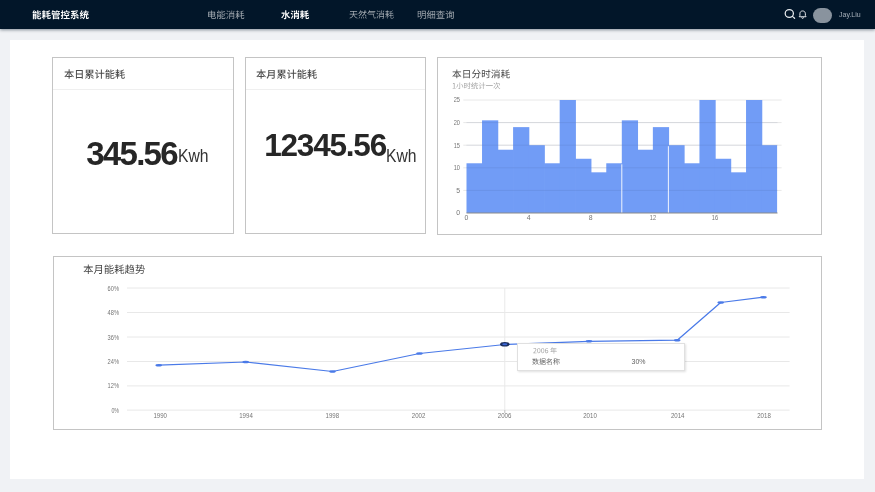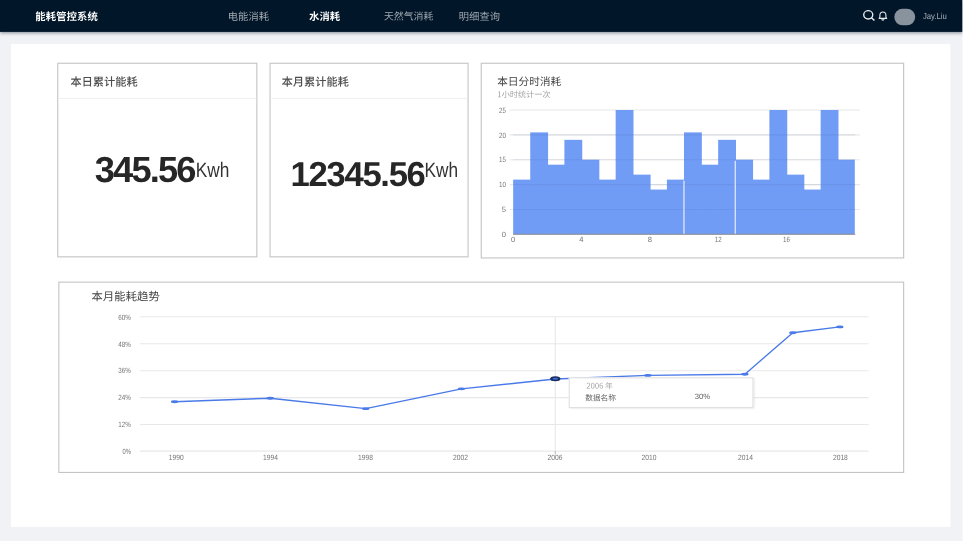--- a/index.html
+++ b/index.html
@@ -37,21 +37,21 @@
     <path d="M4.58 -5.55V-1.95H2.35C3.20 -2.94 3.94 -4.19 4.46 -5.55ZM5.60 -5.55H5.70C6.21 -4.20 6.94 -2.94 7.80 -1.95H5.60ZM4.58 -8.61V-6.54H0.63V-5.55H3.47C2.77 -3.90 1.61 -2.33 0.32 -1.50C0.55 -1.32 0.87 -0.96 1.03 -0.72C1.48 -1.05 1.91 -1.45 2.31 -1.91V-0.97H4.58V0.86H5.60V-0.97H7.87V-1.87C8.26 -1.44 8.67 -1.06 9.11 -0.75C9.28 -1.02 9.63 -1.40 9.87 -1.60C8.55 -2.40 7.37 -3.93 6.68 -5.55H9.59V-6.54H5.60V-8.61Z M12.89 -3.51H17.74V-0.90H12.89ZM12.89 -4.47V-6.98H17.74V-4.47ZM11.90 -7.96V0.74H12.89V0.07H17.74V0.70H18.78V-7.96Z M26.70 -0.78C27.55 -0.36 28.62 0.29 29.15 0.71L29.90 0.15C29.32 -0.29 28.22 -0.90 27.41 -1.27ZM23.14 -1.27C22.56 -0.80 21.63 -0.30 20.81 0.03C21.02 0.17 21.38 0.49 21.55 0.67C22.34 0.29 23.34 -0.34 24.01 -0.91ZM22.68 -6.13H25.00V-5.42H22.68ZM25.94 -6.13H28.35V-5.42H25.94ZM22.68 -7.53H25.00V-6.83H22.68ZM25.94 -7.53H28.35V-6.83H25.94ZM22.12 -2.95C22.32 -3.03 22.61 -3.08 24.30 -3.19C23.61 -2.88 23.03 -2.65 22.74 -2.55C22.14 -2.35 21.74 -2.21 21.37 -2.18C21.46 -1.95 21.58 -1.53 21.61 -1.36C21.93 -1.47 22.35 -1.51 25.03 -1.63V-0.14C25.03 -0.03 24.99 0.00 24.86 0.00C24.70 0.01 24.21 0.01 23.74 0.00C23.88 0.23 24.02 0.60 24.07 0.87C24.76 0.87 25.23 0.86 25.58 0.72C25.94 0.58 26.03 0.36 26.03 -0.11V-1.68L28.54 -1.81C28.74 -1.58 28.92 -1.38 29.05 -1.19L29.77 -1.74C29.36 -2.28 28.53 -3.07 27.79 -3.59L27.10 -3.12C27.34 -2.94 27.59 -2.73 27.83 -2.51L24.17 -2.37C25.38 -2.83 26.59 -3.39 27.78 -4.08L27.07 -4.65C26.70 -4.42 26.31 -4.19 25.91 -3.98L23.84 -3.87C24.28 -4.10 24.72 -4.38 25.15 -4.67H29.30V-8.28H21.78V-4.67H23.77C23.27 -4.35 22.79 -4.09 22.58 -4.01C22.30 -3.88 22.07 -3.79 21.87 -3.76C21.95 -3.54 22.08 -3.12 22.12 -2.95Z M31.91 -7.84C32.48 -7.36 33.20 -6.68 33.55 -6.24L34.19 -6.95C33.84 -7.37 33.09 -8.02 32.52 -8.47ZM31.04 -5.44V-4.48H32.60V-1.07C32.60 -0.62 32.28 -0.31 32.07 -0.16C32.23 0.04 32.48 0.47 32.56 0.72C32.74 0.50 33.07 0.24 35.05 -1.17C34.95 -1.37 34.80 -1.78 34.74 -2.05L33.58 -1.24V-5.44ZM36.90 -8.58V-5.30H34.37V-4.30H36.90V0.86H37.92V-4.30H40.42V-5.30H37.92V-8.58Z M44.56 -4.15V-3.42H42.68V-4.15ZM41.78 -4.96V0.85H42.68V-1.16H44.56V-0.19C44.56 -0.07 44.52 -0.03 44.40 -0.03C44.26 -0.02 43.84 -0.02 43.40 -0.04C43.53 0.20 43.68 0.58 43.73 0.84C44.35 0.84 44.81 0.82 45.11 0.67C45.43 0.53 45.51 0.28 45.51 -0.18V-4.96ZM42.68 -2.68H44.56V-1.91H42.68ZM49.50 -7.89C48.96 -7.60 48.14 -7.25 47.35 -6.97V-8.59H46.40V-5.33C46.40 -4.38 46.66 -4.09 47.75 -4.09C47.96 -4.09 49.11 -4.09 49.35 -4.09C50.21 -4.09 50.48 -4.44 50.59 -5.71C50.33 -5.77 49.93 -5.92 49.75 -6.07C49.69 -5.11 49.62 -4.95 49.26 -4.95C49.00 -4.95 48.05 -4.95 47.86 -4.95C47.42 -4.95 47.35 -5.00 47.35 -5.34V-6.19C48.30 -6.47 49.34 -6.81 50.13 -7.19ZM49.60 -3.34C49.06 -2.98 48.21 -2.60 47.36 -2.29V-3.82H46.41V-0.48C46.41 0.49 46.69 0.78 47.77 0.78C47.99 0.78 49.16 0.78 49.40 0.78C50.31 0.78 50.57 0.40 50.68 -1.01C50.42 -1.07 50.03 -1.21 49.83 -1.37C49.79 -0.27 49.71 -0.07 49.32 -0.07C49.05 -0.07 48.08 -0.07 47.89 -0.07C47.45 -0.07 47.36 -0.13 47.36 -0.48V-1.50C48.36 -1.80 49.45 -2.17 50.25 -2.62ZM41.67 -5.57C41.90 -5.66 42.28 -5.72 44.93 -5.93C45.02 -5.73 45.09 -5.56 45.15 -5.40L46.00 -5.76C45.81 -6.39 45.26 -7.30 44.75 -8.00L43.94 -7.68C44.16 -7.36 44.38 -7.01 44.57 -6.65L42.66 -6.53C43.08 -7.06 43.52 -7.71 43.85 -8.35L42.83 -8.64C42.52 -7.86 41.99 -7.09 41.83 -6.88C41.66 -6.66 41.50 -6.52 41.34 -6.48C41.45 -6.22 41.62 -5.76 41.67 -5.57Z M53.12 -8.62V-7.55H51.58V-6.72H53.12V-5.88H51.78V-5.05H53.12V-4.16H51.44V-3.33H52.88C52.47 -2.53 51.86 -1.69 51.30 -1.20C51.43 -0.98 51.64 -0.59 51.72 -0.33C52.21 -0.78 52.71 -1.49 53.12 -2.24V0.85H54.02V-2.29C54.37 -1.84 54.74 -1.31 54.93 -0.99L55.54 -1.74C55.35 -1.99 54.60 -2.87 54.16 -3.33H55.55V-4.16H54.02V-5.05H55.15V-5.88H54.02V-6.72H55.34V-7.55H54.02V-8.62ZM59.45 -8.58C58.58 -7.98 56.99 -7.41 55.55 -7.01C55.67 -6.82 55.81 -6.50 55.87 -6.28C56.34 -6.41 56.84 -6.55 57.33 -6.70V-5.37L55.71 -5.11L55.86 -4.24L57.33 -4.48V-3.09L55.51 -2.82L55.64 -1.94L57.33 -2.20V-0.64C57.33 0.42 57.59 0.71 58.52 0.71C58.70 0.71 59.57 0.71 59.76 0.71C60.59 0.71 60.82 0.24 60.91 -1.18C60.66 -1.25 60.29 -1.41 60.09 -1.57C60.04 -0.39 59.99 -0.11 59.68 -0.11C59.51 -0.11 58.80 -0.11 58.66 -0.11C58.32 -0.11 58.27 -0.18 58.27 -0.63V-2.35L60.85 -2.74L60.73 -3.60L58.27 -3.23V-4.63L60.47 -4.98L60.32 -5.83L58.27 -5.51V-7.03C59.01 -7.29 59.69 -7.60 60.25 -7.94Z" fill="#4d4d4d"></path>
   </svg>
 <div class="abs" style="left:53px;top:89px;width:179.5px;height:1px;background:#efefef;"></div>
 <div class="abs" style="left:86.2px;top:141.8px;font-size:33px;font-weight:bold;color:#262626;letter-spacing:-1.7px;line-height:23.5px;height:23.5px;">345.56</div>
 <div class="abs" style="left:178.2px;top:149.3px;font-size:19px;color:#333;line-height:13.5px;height:13.5px;transform:scaleX(0.826);transform-origin:0 0;">Kwh</div>
 <div class="abs" style="left:245px;top:56.5px;width:181px;height:177.5px;background:#fff;border:1px solid #c4c4c4;box-sizing:border-box;"></div>
 <svg style="position:absolute;left:255.6px;top:68.5px;overflow:visible;" width="61.2" height="11.0" viewBox="0 -8.98 61.2 11.02">
     <path d="M4.58 -5.55V-1.95H2.35C3.20 -2.94 3.94 -4.19 4.46 -5.55ZM5.60 -5.55H5.70C6.21 -4.20 6.94 -2.94 7.80 -1.95H5.60ZM4.58 -8.61V-6.54H0.63V-5.55H3.47C2.77 -3.90 1.61 -2.33 0.32 -1.50C0.55 -1.32 0.87 -0.96 1.03 -0.72C1.48 -1.05 1.91 -1.45 2.31 -1.91V-0.97H4.58V0.86H5.60V-0.97H7.87V-1.87C8.26 -1.44 8.67 -1.06 9.11 -0.75C9.28 -1.02 9.63 -1.40 9.87 -1.60C8.55 -2.40 7.37 -3.93 6.68 -5.55H9.59V-6.54H5.60V-8.61Z M12.22 -8.10V-4.86C12.22 -3.24 12.07 -1.22 10.47 0.16C10.68 0.31 11.06 0.66 11.20 0.87C12.18 0.02 12.70 -1.12 12.95 -2.27H17.65V-0.47C17.65 -0.25 17.56 -0.17 17.33 -0.17C17.08 -0.16 16.25 -0.15 15.46 -0.19C15.62 0.07 15.81 0.54 15.86 0.83C16.94 0.83 17.64 0.81 18.07 0.63C18.50 0.47 18.67 0.17 18.67 -0.46V-8.10ZM13.21 -7.16H17.65V-5.65H13.21ZM13.21 -4.73H17.65V-3.20H13.12C13.18 -3.73 13.21 -4.25 13.21 -4.73Z M26.70 -0.78C27.55 -0.36 28.62 0.29 29.15 0.71L29.90 0.15C29.32 -0.29 28.22 -0.90 27.41 -1.27ZM23.14 -1.27C22.56 -0.80 21.63 -0.30 20.81 0.03C21.02 0.17 21.38 0.49 21.55 0.67C22.34 0.29 23.34 -0.34 24.01 -0.91ZM22.68 -6.13H25.00V-5.42H22.68ZM25.94 -6.13H28.35V-5.42H25.94ZM22.68 -7.53H25.00V-6.83H22.68ZM25.94 -7.53H28.35V-6.83H25.94ZM22.12 -2.95C22.32 -3.03 22.61 -3.08 24.30 -3.19C23.61 -2.88 23.03 -2.65 22.74 -2.55C22.14 -2.35 21.74 -2.21 21.37 -2.18C21.46 -1.95 21.58 -1.53 21.61 -1.36C21.93 -1.47 22.35 -1.51 25.03 -1.63V-0.14C25.03 -0.03 24.99 0.00 24.86 0.00C24.70 0.01 24.21 0.01 23.74 0.00C23.88 0.23 24.02 0.60 24.07 0.87C24.76 0.87 25.23 0.86 25.58 0.72C25.94 0.58 26.03 0.36 26.03 -0.11V-1.68L28.54 -1.81C28.74 -1.58 28.92 -1.38 29.05 -1.19L29.77 -1.74C29.36 -2.28 28.53 -3.07 27.79 -3.59L27.10 -3.12C27.34 -2.94 27.59 -2.73 27.83 -2.51L24.17 -2.37C25.38 -2.83 26.59 -3.39 27.78 -4.08L27.07 -4.65C26.70 -4.42 26.31 -4.19 25.91 -3.98L23.84 -3.87C24.28 -4.10 24.72 -4.38 25.15 -4.67H29.30V-8.28H21.78V-4.67H23.77C23.27 -4.35 22.79 -4.09 22.58 -4.01C22.30 -3.88 22.07 -3.79 21.87 -3.76C21.95 -3.54 22.08 -3.12 22.12 -2.95Z M31.91 -7.84C32.48 -7.36 33.20 -6.68 33.55 -6.24L34.19 -6.95C33.84 -7.37 33.09 -8.02 32.52 -8.47ZM31.04 -5.44V-4.48H32.60V-1.07C32.60 -0.62 32.28 -0.31 32.07 -0.16C32.23 0.04 32.48 0.47 32.56 0.72C32.74 0.50 33.07 0.24 35.05 -1.17C34.95 -1.37 34.80 -1.78 34.74 -2.05L33.58 -1.24V-5.44ZM36.90 -8.58V-5.30H34.37V-4.30H36.90V0.86H37.92V-4.30H40.42V-5.30H37.92V-8.58Z M44.56 -4.15V-3.42H42.68V-4.15ZM41.78 -4.96V0.85H42.68V-1.16H44.56V-0.19C44.56 -0.07 44.52 -0.03 44.40 -0.03C44.26 -0.02 43.84 -0.02 43.40 -0.04C43.53 0.20 43.68 0.58 43.73 0.84C44.35 0.84 44.81 0.82 45.11 0.67C45.43 0.53 45.51 0.28 45.51 -0.18V-4.96ZM42.68 -2.68H44.56V-1.91H42.68ZM49.50 -7.89C48.96 -7.60 48.14 -7.25 47.35 -6.97V-8.59H46.40V-5.33C46.40 -4.38 46.66 -4.09 47.75 -4.09C47.96 -4.09 49.11 -4.09 49.35 -4.09C50.21 -4.09 50.48 -4.44 50.59 -5.71C50.33 -5.77 49.93 -5.92 49.75 -6.07C49.69 -5.11 49.62 -4.95 49.26 -4.95C49.00 -4.95 48.05 -4.95 47.86 -4.95C47.42 -4.95 47.35 -5.00 47.35 -5.34V-6.19C48.30 -6.47 49.34 -6.81 50.13 -7.19ZM49.60 -3.34C49.06 -2.98 48.21 -2.60 47.36 -2.29V-3.82H46.41V-0.48C46.41 0.49 46.69 0.78 47.77 0.78C47.99 0.78 49.16 0.78 49.40 0.78C50.31 0.78 50.57 0.40 50.68 -1.01C50.42 -1.07 50.03 -1.21 49.83 -1.37C49.79 -0.27 49.71 -0.07 49.32 -0.07C49.05 -0.07 48.08 -0.07 47.89 -0.07C47.45 -0.07 47.36 -0.13 47.36 -0.48V-1.50C48.36 -1.80 49.45 -2.17 50.25 -2.62ZM41.67 -5.57C41.90 -5.66 42.28 -5.72 44.93 -5.93C45.02 -5.73 45.09 -5.56 45.15 -5.40L46.00 -5.76C45.81 -6.39 45.26 -7.30 44.75 -8.00L43.94 -7.68C44.16 -7.36 44.38 -7.01 44.57 -6.65L42.66 -6.53C43.08 -7.06 43.52 -7.71 43.85 -8.35L42.83 -8.64C42.52 -7.86 41.99 -7.09 41.83 -6.88C41.66 -6.66 41.50 -6.52 41.34 -6.48C41.45 -6.22 41.62 -5.76 41.67 -5.57Z M53.12 -8.62V-7.55H51.58V-6.72H53.12V-5.88H51.78V-5.05H53.12V-4.16H51.44V-3.33H52.88C52.47 -2.53 51.86 -1.69 51.30 -1.20C51.43 -0.98 51.64 -0.59 51.72 -0.33C52.21 -0.78 52.71 -1.49 53.12 -2.24V0.85H54.02V-2.29C54.37 -1.84 54.74 -1.31 54.93 -0.99L55.54 -1.74C55.35 -1.99 54.60 -2.87 54.16 -3.33H55.55V-4.16H54.02V-5.05H55.15V-5.88H54.02V-6.72H55.34V-7.55H54.02V-8.62ZM59.45 -8.58C58.58 -7.98 56.99 -7.41 55.55 -7.01C55.67 -6.82 55.81 -6.50 55.87 -6.28C56.34 -6.41 56.84 -6.55 57.33 -6.70V-5.37L55.71 -5.11L55.86 -4.24L57.33 -4.48V-3.09L55.51 -2.82L55.64 -1.94L57.33 -2.20V-0.64C57.33 0.42 57.59 0.71 58.52 0.71C58.70 0.71 59.57 0.71 59.76 0.71C60.59 0.71 60.82 0.24 60.91 -1.18C60.66 -1.25 60.29 -1.41 60.09 -1.57C60.04 -0.39 59.99 -0.11 59.68 -0.11C59.51 -0.11 58.80 -0.11 58.66 -0.11C58.32 -0.11 58.27 -0.18 58.27 -0.63V-2.35L60.85 -2.74L60.73 -3.60L58.27 -3.23V-4.63L60.47 -4.98L60.32 -5.83L58.27 -5.51V-7.03C59.01 -7.29 59.69 -7.60 60.25 -7.94Z" fill="#4d4d4d"></path>
   </svg>
 <div class="abs" style="left:246px;top:89px;width:179px;height:1px;background:#efefef;"></div>
-<div class="abs" style="left:264.2px;top:147px;font-size:31.5px;font-weight:bold;color:#262626;letter-spacing:-1.2px;line-height:23.5px;height:23.5px;">12345.56</div>
+<div class="abs" style="left:264.2px;top:134px;font-size:31.5px;font-weight:bold;color:#262626;letter-spacing:-1.2px;line-height:23.5px;height:23.5px;">12345.56</div>
 <div class="abs" style="left:386.2px;top:149.3px;font-size:19px;color:#333;line-height:13.5px;height:13.5px;transform:scaleX(0.826);transform-origin:0 0;">Kwh</div>
 <div class="abs" style="left:437px;top:56.5px;width:385px;height:178px;background:#fff;border:1px solid #c4c4c4;box-sizing:border-box;"></div>
 <svg style="position:absolute;left:452.3px;top:69.3px;overflow:visible;" width="58.2" height="10.5" viewBox="0 -8.54 58.2 10.48">
     <path d="M4.46 -8.14V-6.10H0.63V-5.36H3.56C2.85 -3.72 1.65 -2.14 0.36 -1.36C0.53 -1.21 0.78 -0.95 0.89 -0.77C2.30 -1.73 3.55 -3.46 4.31 -5.36H4.46V-1.78H2.19V-1.04H4.46V0.78H5.23V-1.04H7.49V-1.78H5.23V-5.36H5.36C6.10 -3.46 7.35 -1.72 8.79 -0.79C8.92 -0.99 9.18 -1.27 9.36 -1.42C8.01 -2.19 6.79 -3.72 6.09 -5.36H9.09V-6.10H5.23V-8.14Z M12.15 -3.41H16.99V-0.69H12.15ZM12.15 -4.13V-6.76H16.99V-4.13ZM11.41 -7.49V0.67H12.15V0.04H16.99V0.62H17.77V-7.49Z M25.93 -7.97 25.26 -7.70C25.95 -6.27 27.11 -4.69 28.13 -3.81C28.28 -4.01 28.54 -4.28 28.72 -4.42C27.71 -5.18 26.53 -6.66 25.93 -7.97ZM22.54 -7.95C21.98 -6.47 20.99 -5.12 19.83 -4.29C20.00 -4.15 20.32 -3.87 20.45 -3.72C20.71 -3.94 20.96 -4.17 21.21 -4.43V-3.76H23.09C22.86 -2.11 22.33 -0.57 20.03 0.18C20.20 0.34 20.39 0.62 20.48 0.81C22.95 -0.09 23.59 -1.84 23.85 -3.76H26.49C26.38 -1.34 26.24 -0.39 26.00 -0.14C25.90 -0.04 25.78 -0.02 25.58 -0.02C25.36 -0.02 24.75 -0.02 24.12 -0.08C24.26 0.13 24.35 0.44 24.37 0.65C24.98 0.69 25.57 0.70 25.90 0.67C26.23 0.64 26.45 0.57 26.66 0.33C27.00 -0.05 27.12 -1.15 27.27 -4.13C27.28 -4.23 27.28 -4.48 27.28 -4.48H21.26C22.09 -5.36 22.81 -6.50 23.32 -7.74Z M33.70 -4.38C34.21 -3.64 34.87 -2.61 35.18 -2.02L35.82 -2.39C35.49 -2.98 34.82 -3.97 34.30 -4.70ZM32.24 -3.90V-1.69H30.58V-3.90ZM32.24 -4.55H30.58V-6.67H32.24ZM29.89 -7.33V-0.24H30.58V-1.03H32.92V-7.33ZM36.51 -8.10V-6.21H33.37V-5.49H36.51V-0.32C36.51 -0.13 36.43 -0.06 36.24 -0.06C36.03 -0.04 35.31 -0.04 34.55 -0.07C34.66 0.15 34.77 0.48 34.82 0.68C35.79 0.68 36.41 0.67 36.76 0.54C37.11 0.43 37.25 0.21 37.25 -0.32V-5.49H38.43V-6.21H37.25V-8.10Z M47.17 -7.88C46.93 -7.30 46.48 -6.53 46.14 -6.03L46.76 -5.77C47.11 -6.25 47.53 -6.95 47.87 -7.60ZM42.20 -7.55C42.62 -6.98 43.03 -6.22 43.18 -5.72L43.83 -6.04C43.68 -6.54 43.23 -7.27 42.82 -7.83ZM39.62 -7.55C40.23 -7.23 40.95 -6.72 41.30 -6.36L41.75 -6.93C41.39 -7.27 40.65 -7.75 40.06 -8.04ZM39.17 -4.95C39.78 -4.64 40.53 -4.13 40.90 -3.78L41.32 -4.36C40.95 -4.70 40.20 -5.17 39.59 -5.46ZM39.47 0.20 40.10 0.68C40.61 -0.24 41.22 -1.46 41.66 -2.50L41.12 -2.94C40.62 -1.83 39.94 -0.54 39.47 0.20ZM43.19 -3.03H46.77V-1.97H43.19ZM43.19 -3.66V-4.69H46.77V-3.66ZM44.66 -8.16V-5.38H42.48V0.78H43.19V-1.35H46.77V-0.15C46.77 -0.01 46.72 0.03 46.58 0.04C46.42 0.05 45.91 0.05 45.36 0.03C45.45 0.22 45.56 0.52 45.59 0.72C46.33 0.72 46.81 0.72 47.11 0.60C47.39 0.48 47.48 0.26 47.48 -0.14V-5.38H45.39V-8.16Z M50.61 -8.15V-7.11H49.10V-6.47H50.61V-5.51H49.30V-4.88H50.61V-3.89H48.95V-3.24H50.38C49.99 -2.42 49.38 -1.53 48.83 -1.04C48.95 -0.87 49.10 -0.58 49.18 -0.39C49.68 -0.87 50.21 -1.67 50.61 -2.47V0.77H51.29V-2.46C51.66 -1.99 52.09 -1.40 52.28 -1.08L52.75 -1.66C52.55 -1.90 51.80 -2.80 51.41 -3.24H52.81V-3.89H51.29V-4.88H52.44V-5.51H51.29V-6.47H52.61V-7.11H51.29V-8.15ZM56.60 -8.11C55.77 -7.53 54.22 -6.95 52.84 -6.56C52.93 -6.41 53.05 -6.17 53.09 -6.01C53.57 -6.15 54.08 -6.30 54.57 -6.46V-5.03L52.97 -4.78L53.08 -4.12L54.57 -4.36V-2.85L52.76 -2.58L52.87 -1.92L54.57 -2.18V-0.49C54.57 0.39 54.79 0.63 55.60 0.63C55.76 0.63 56.72 0.63 56.89 0.63C57.63 0.63 57.80 0.20 57.88 -1.12C57.69 -1.16 57.41 -1.28 57.25 -1.42C57.21 -0.26 57.16 0.01 56.84 0.01C56.64 0.01 55.85 0.01 55.70 0.01C55.34 0.01 55.28 -0.07 55.28 -0.48V-2.29L57.83 -2.68L57.73 -3.33L55.28 -2.96V-4.48L57.47 -4.83L57.37 -5.47L55.28 -5.14V-6.71C56.01 -6.98 56.68 -7.28 57.21 -7.62Z" fill="#424242"></path>
   </svg>
 <svg style="position:absolute;left:451.9px;top:82.3px;overflow:visible;" width="48.5" height="8.0" viewBox="0 -6.51 48.5 7.99">
     <path d="M0.65 0.00H3.63V-0.56H2.54V-5.42H2.02C1.72 -5.25 1.38 -5.13 0.90 -5.04V-4.61H1.86V-0.56H0.65Z M7.54 -6.11V-0.18C7.54 -0.03 7.48 0.01 7.33 0.02C7.18 0.03 6.65 0.04 6.11 0.01C6.19 0.17 6.30 0.44 6.33 0.59C7.03 0.60 7.49 0.58 7.76 0.49C8.03 0.40 8.14 0.23 8.14 -0.18V-6.11ZM9.32 -4.23C9.96 -3.16 10.56 -1.78 10.73 -0.90L11.33 -1.14C11.14 -2.03 10.51 -3.39 9.86 -4.43ZM5.60 -4.37C5.42 -3.38 5.00 -2.10 4.34 -1.32C4.50 -1.25 4.74 -1.12 4.87 -1.02C5.54 -1.84 5.98 -3.18 6.22 -4.27Z M15.01 -3.34C15.41 -2.77 15.91 -1.99 16.15 -1.54L16.64 -1.82C16.38 -2.27 15.87 -3.03 15.47 -3.59ZM13.90 -2.97V-1.29H12.64V-2.97ZM13.90 -3.47H12.64V-5.09H13.90ZM12.11 -5.59V-0.18H12.64V-0.78H14.42V-5.59ZM17.16 -6.18V-4.74H14.76V-4.19H17.16V-0.24C17.16 -0.10 17.10 -0.04 16.95 -0.04C16.79 -0.03 16.24 -0.03 15.67 -0.05C15.75 0.11 15.84 0.36 15.87 0.52C16.61 0.52 17.09 0.51 17.35 0.41C17.62 0.33 17.72 0.16 17.72 -0.24V-4.19H18.63V-4.74H17.72V-6.18Z M24.07 -2.60V-0.27C24.07 0.28 24.20 0.44 24.72 0.44C24.82 0.44 25.26 0.44 25.37 0.44C25.83 0.44 25.96 0.16 26.00 -0.84C25.86 -0.88 25.63 -0.97 25.52 -1.07C25.50 -0.18 25.47 -0.04 25.31 -0.04C25.22 -0.04 24.87 -0.04 24.80 -0.04C24.64 -0.04 24.62 -0.07 24.62 -0.27V-2.60ZM22.68 -2.59C22.64 -1.12 22.47 -0.33 21.25 0.12C21.38 0.22 21.53 0.43 21.60 0.57C22.94 0.02 23.17 -0.93 23.23 -2.59ZM19.22 -0.39 19.34 0.16C20.01 -0.06 20.88 -0.33 21.71 -0.61L21.62 -1.09C20.73 -0.82 19.82 -0.55 19.22 -0.39ZM23.31 -6.10C23.45 -5.79 23.64 -5.39 23.71 -5.14H21.92V-4.64H23.25C22.92 -4.18 22.41 -3.50 22.24 -3.34C22.10 -3.20 21.91 -3.15 21.77 -3.12C21.83 -3.00 21.93 -2.72 21.96 -2.58C22.16 -2.66 22.47 -2.70 25.16 -2.95C25.28 -2.75 25.39 -2.56 25.46 -2.41L25.93 -2.67C25.71 -3.10 25.23 -3.80 24.83 -4.31L24.39 -4.09C24.55 -3.88 24.72 -3.63 24.88 -3.39L22.84 -3.22C23.18 -3.63 23.60 -4.20 23.91 -4.64H25.92V-5.14H23.79L24.26 -5.29C24.18 -5.53 23.99 -5.93 23.82 -6.23ZM19.35 -3.13C19.46 -3.18 19.63 -3.22 20.52 -3.34C20.20 -2.88 19.91 -2.52 19.78 -2.38C19.54 -2.10 19.37 -1.92 19.21 -1.89C19.28 -1.74 19.37 -1.47 19.40 -1.35C19.55 -1.44 19.80 -1.52 21.64 -1.92C21.62 -2.04 21.62 -2.26 21.63 -2.41L20.23 -2.14C20.79 -2.79 21.35 -3.58 21.82 -4.38L21.32 -4.68C21.18 -4.40 21.02 -4.12 20.85 -3.86L19.94 -3.77C20.40 -4.40 20.86 -5.21 21.20 -5.99L20.64 -6.25C20.31 -5.35 19.77 -4.40 19.59 -4.15C19.43 -3.90 19.28 -3.73 19.15 -3.70C19.23 -3.54 19.31 -3.25 19.35 -3.13Z M27.32 -5.74C27.74 -5.39 28.25 -4.88 28.49 -4.57L28.87 -4.98C28.62 -5.28 28.09 -5.76 27.68 -6.09ZM26.65 -3.89V-3.34H27.82V-0.69C27.82 -0.37 27.59 -0.15 27.45 -0.06C27.56 0.05 27.71 0.30 27.76 0.45C27.88 0.30 28.08 0.13 29.48 -0.86C29.42 -0.96 29.33 -1.20 29.30 -1.35L28.39 -0.73V-3.89ZM30.94 -6.19V-3.76H29.06V-3.19H30.94V0.59H31.52V-3.19H33.40V-3.76H31.52V-6.19Z M34.03 -3.19V-2.58H40.81V-3.19Z M41.53 -5.31C42.03 -5.02 42.66 -4.58 42.96 -4.28L43.31 -4.73C43.00 -5.03 42.37 -5.44 41.86 -5.71ZM41.42 -0.54 41.93 -0.16C42.39 -0.82 42.95 -1.68 43.39 -2.43L42.96 -2.80C42.48 -2.00 41.85 -1.08 41.42 -0.54ZM44.47 -6.22C44.23 -5.03 43.82 -3.88 43.25 -3.15C43.39 -3.09 43.67 -2.93 43.78 -2.84C44.07 -3.26 44.34 -3.80 44.57 -4.41H47.30C47.16 -3.90 46.93 -3.34 46.75 -2.98C46.89 -2.92 47.11 -2.81 47.23 -2.75C47.49 -3.26 47.81 -4.04 48.00 -4.77L47.60 -4.99L47.49 -4.96H44.76C44.87 -5.33 44.98 -5.71 45.06 -6.11ZM45.32 -4.05V-3.59C45.32 -2.53 45.15 -0.92 42.88 0.19C43.02 0.29 43.22 0.49 43.30 0.62C44.76 -0.11 45.41 -1.06 45.70 -1.96C46.11 -0.78 46.78 0.09 47.85 0.54C47.92 0.39 48.09 0.16 48.22 0.05C46.93 -0.41 46.23 -1.55 45.89 -3.04C45.90 -3.23 45.91 -3.41 45.91 -3.58V-4.05Z" fill="#9e9e9e"></path>
   </svg>
 <svg class="abs" style="left:437px;top:56.5px" width="385" height="178" viewBox="0 0 385 178">
     <line x1="26.3" y1="133.4" x2="344.6" y2="133.4" stroke="#e8e8e8" stroke-width="1"></line>

